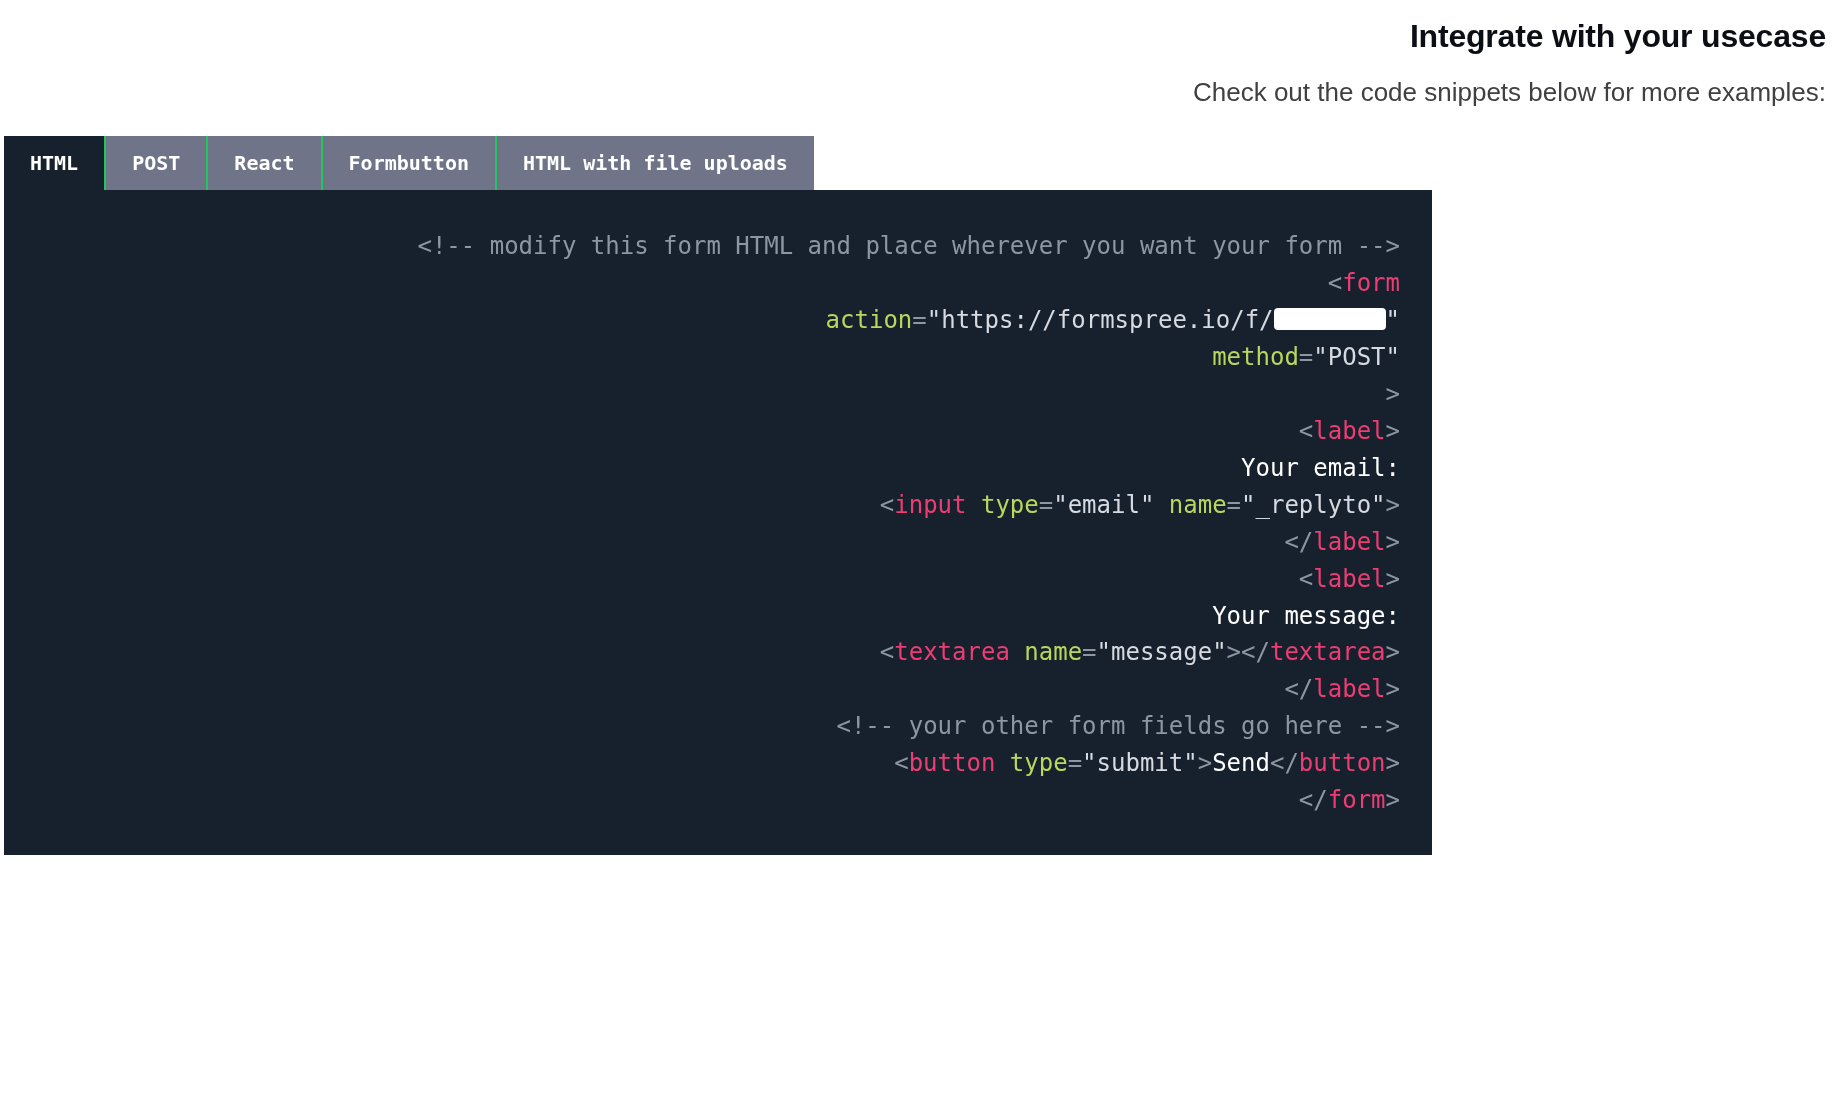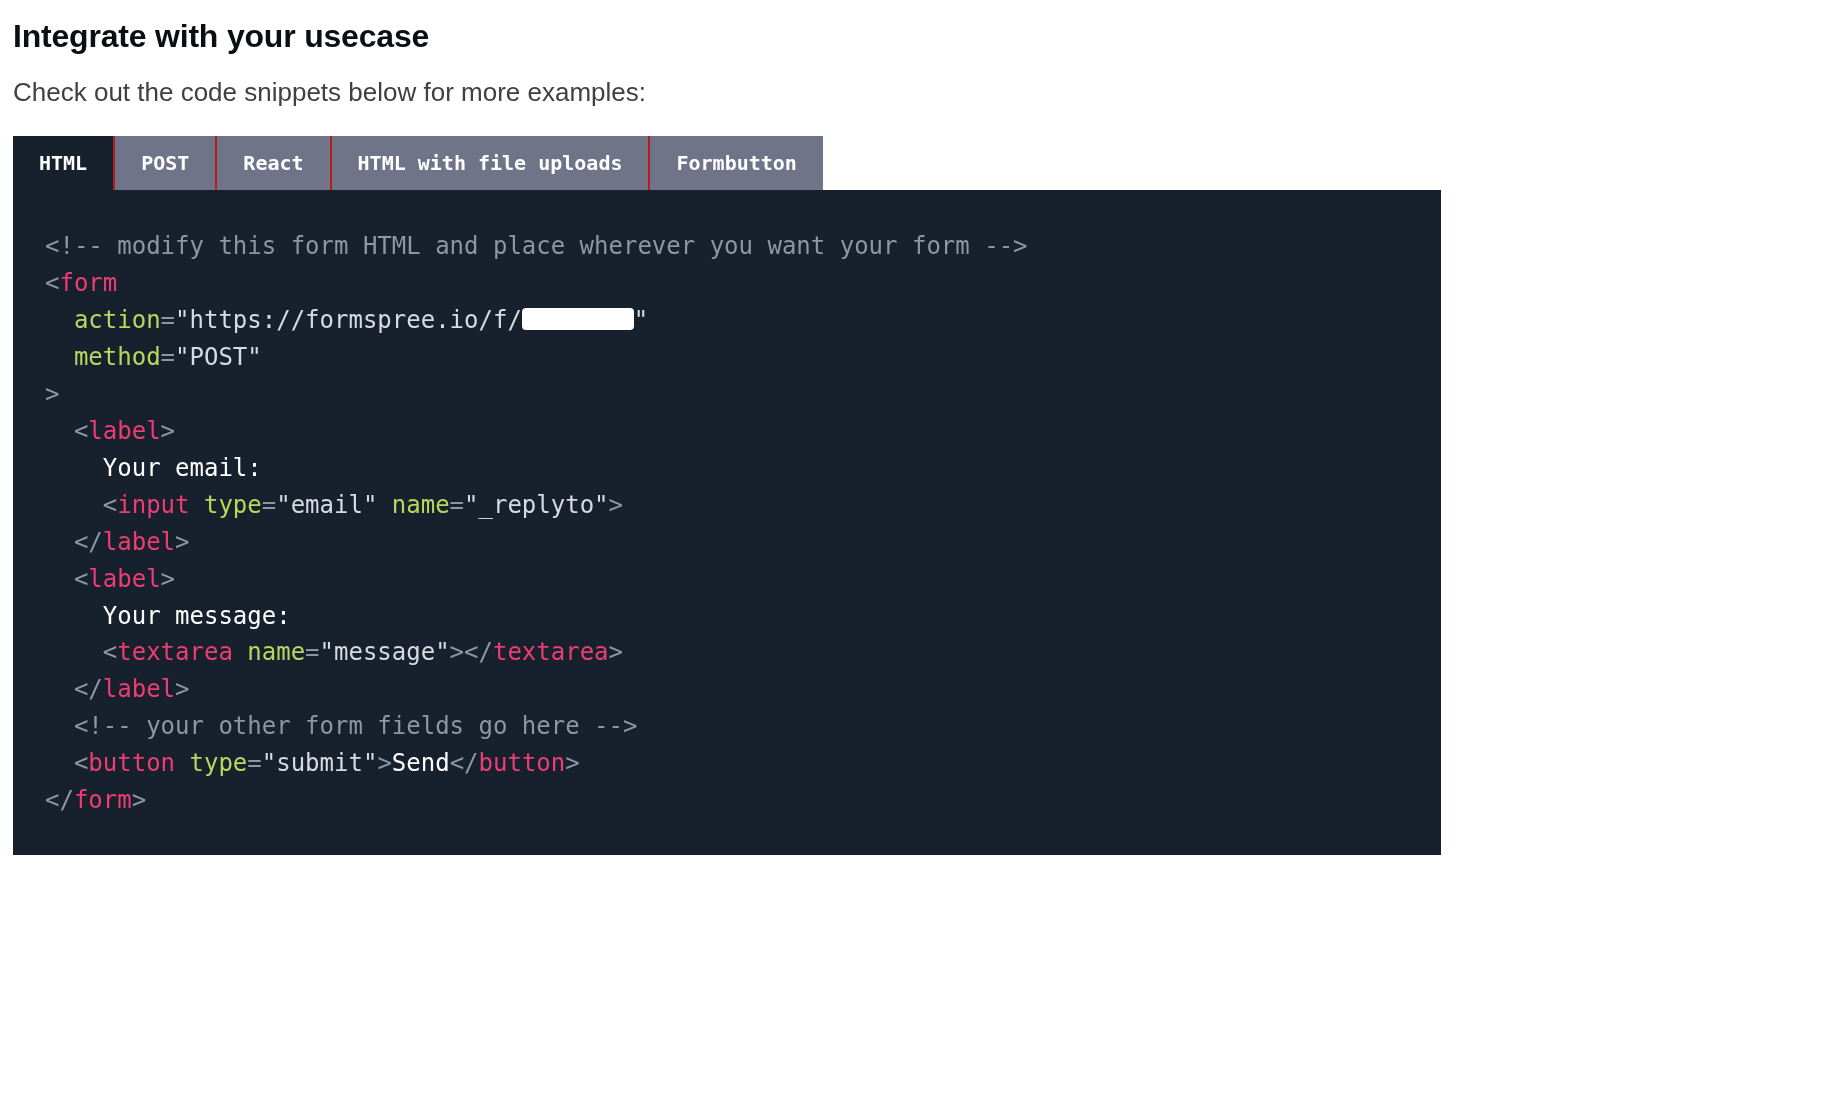--- a/index.html
+++ b/index.html
@@ -4,21 +4,22 @@
 <style>
   html, body {
     margin: 0;
     padding: 0;
     background: #ffffff;
     font-family: -apple-system, BlinkMacSystemFont, "Segoe UI", Helvetica, Arial, sans-serif;
     color: #1f2937;
     width: 1846px;
   }
   .wrap {
-    padding: 18px 20px 40px 13px;
+    padding: 18px 20px 40px 4px;
+    text-align: right;
   }
   h2.heading {
     font-size: 32px;
     font-weight: 800;
     margin: 0 0 22px 0;
     color: #0b0f14;
     letter-spacing: -0.2px;
   }
   p.subheading {
     font-size: 26px;
@@ -34,21 +35,21 @@
     width: 808px;
   }
   .tab {
     display: flex;
     align-items: center;
     justify-content: center;
     font-family: ui-monospace, SFMono-Regular, Menlo, Consolas, monospace;
     font-size: 20px;
     color: #ffffff;
     background: #6f7488;
-    border-right: 2px solid #b91c1c;
+    border-right: 2px solid #22c55e;
     padding: 0 26px;
     white-space: nowrap;
     font-weight: 600;
     cursor: pointer;
     user-select: none;
   }
   .tab:last-child { border-right: none; }
   .tab.active {
     background: #17212e;
     font-weight: 700;
@@ -91,22 +92,22 @@
 <div class="wrap">
 
   <h2 class="heading">Integrate with your usecase</h2>
 
   <p class="subheading">Check out the code snippets below for more examples:</p>
 
   <div class="tabs">
     <div class="tab active">HTML</div>
     <div class="tab">POST</div>
     <div class="tab">React</div>
+    <div class="tab">Formbutton</div>
     <div class="tab">HTML with file uploads</div>
-    <div class="tab">Formbutton</div>
   </div>
 
   <div class="code-panel">
 <pre class="code"><span class="c-comment">&lt;!-- modify this form HTML and place wherever you want your form --&gt;</span>
 <span class="c-punct">&lt;</span><span class="c-tag">form</span>
   <span class="c-attr">action</span><span class="c-eq">=</span><span class="c-str">"</span><span class="c-str">https://formspree.io/f/</span><span class="redact"></span><span class="c-str">"</span>
   <span class="c-attr">method</span><span class="c-eq">=</span><span class="c-str">"</span><span class="c-str">POST</span><span class="c-str">"</span>
 <span class="c-punct">&gt;</span>
   <span class="c-punct">&lt;</span><span class="c-tag">label</span><span class="c-punct">&gt;</span>
     <span class="c-text">Your email:</span>

